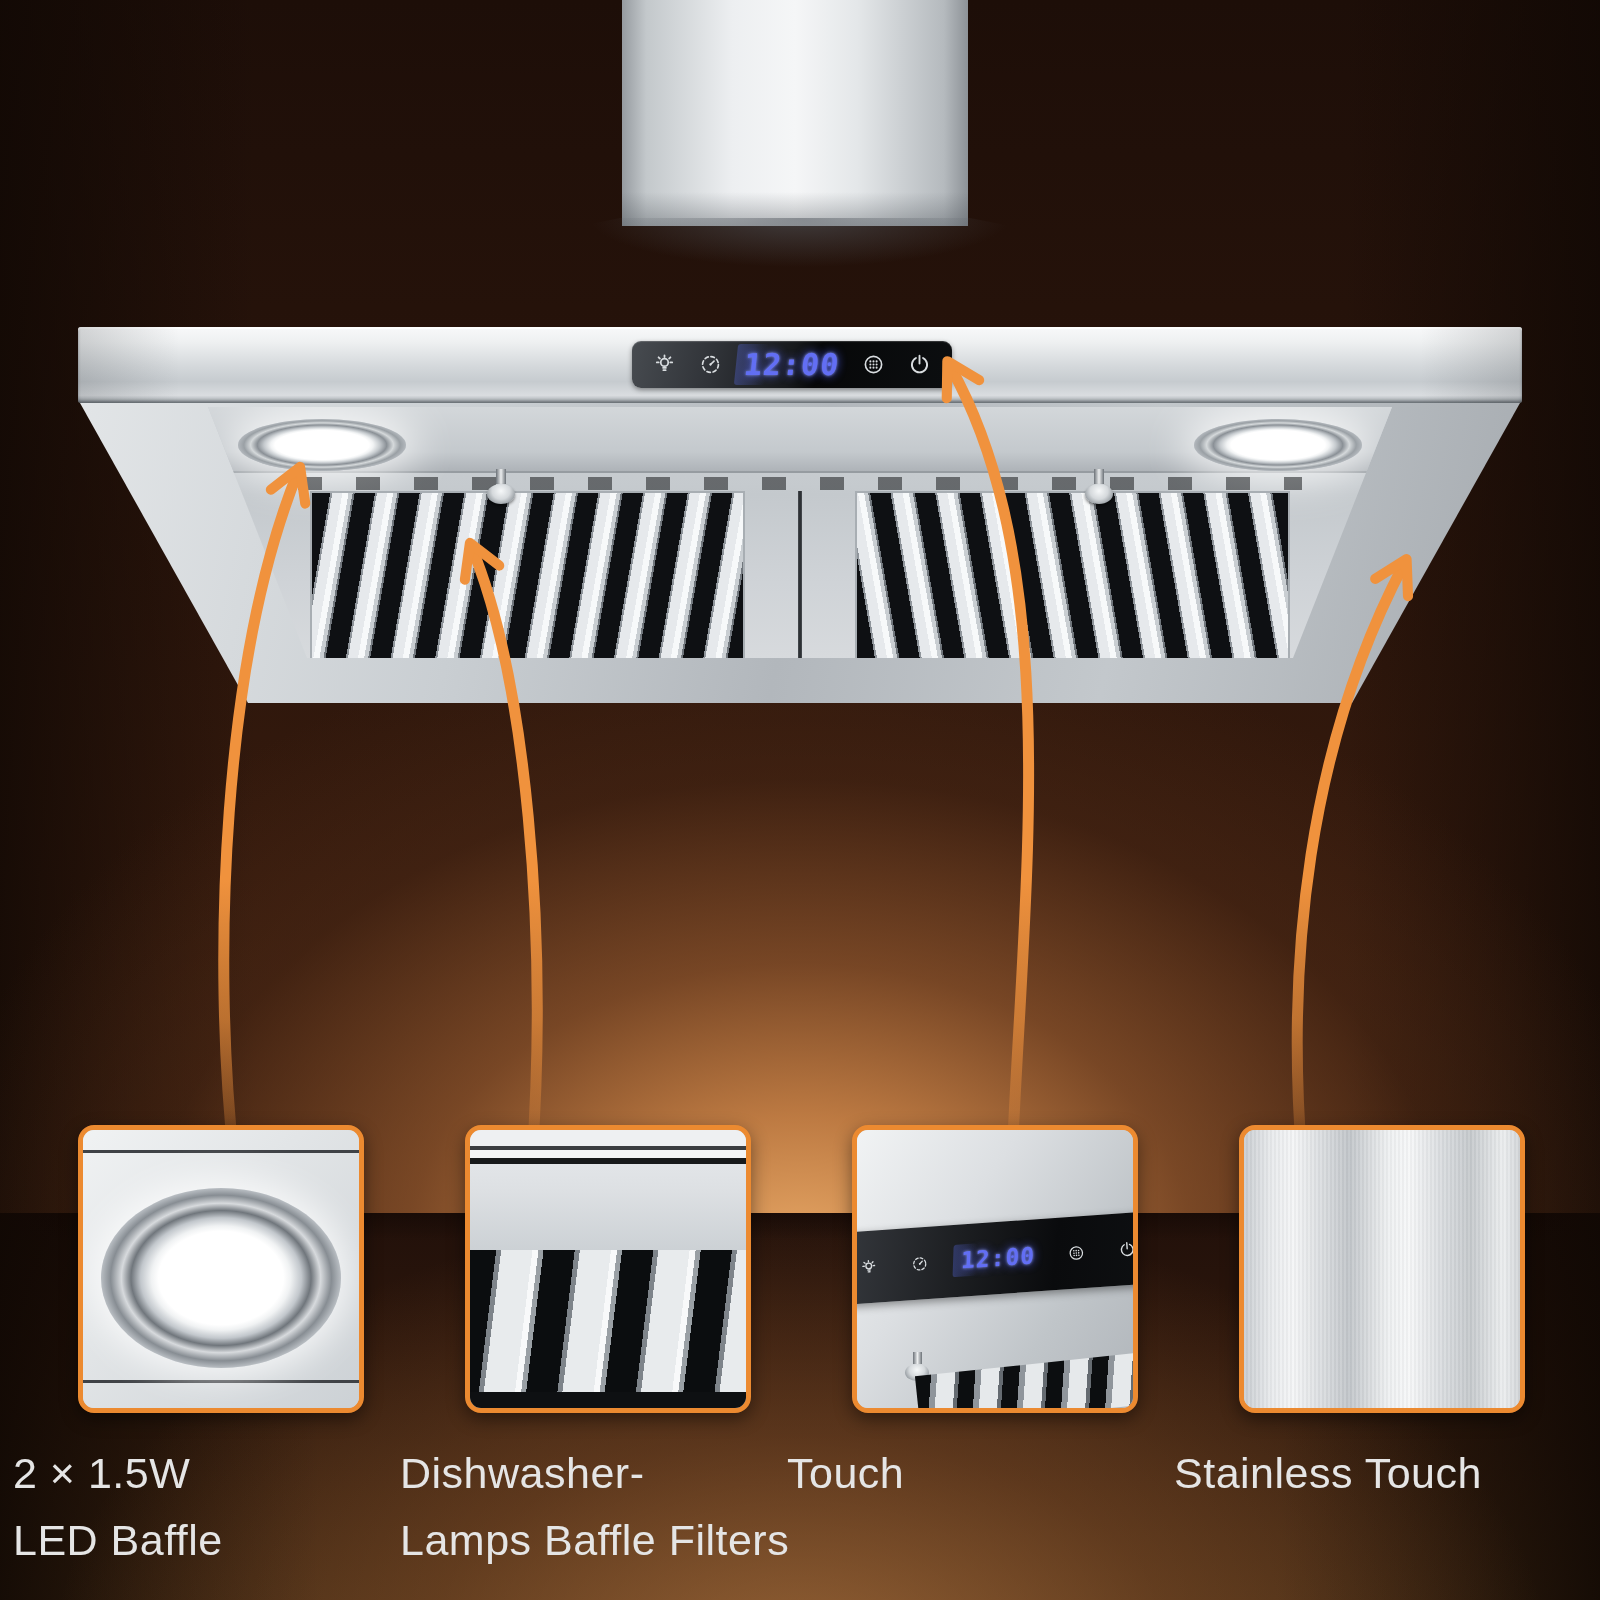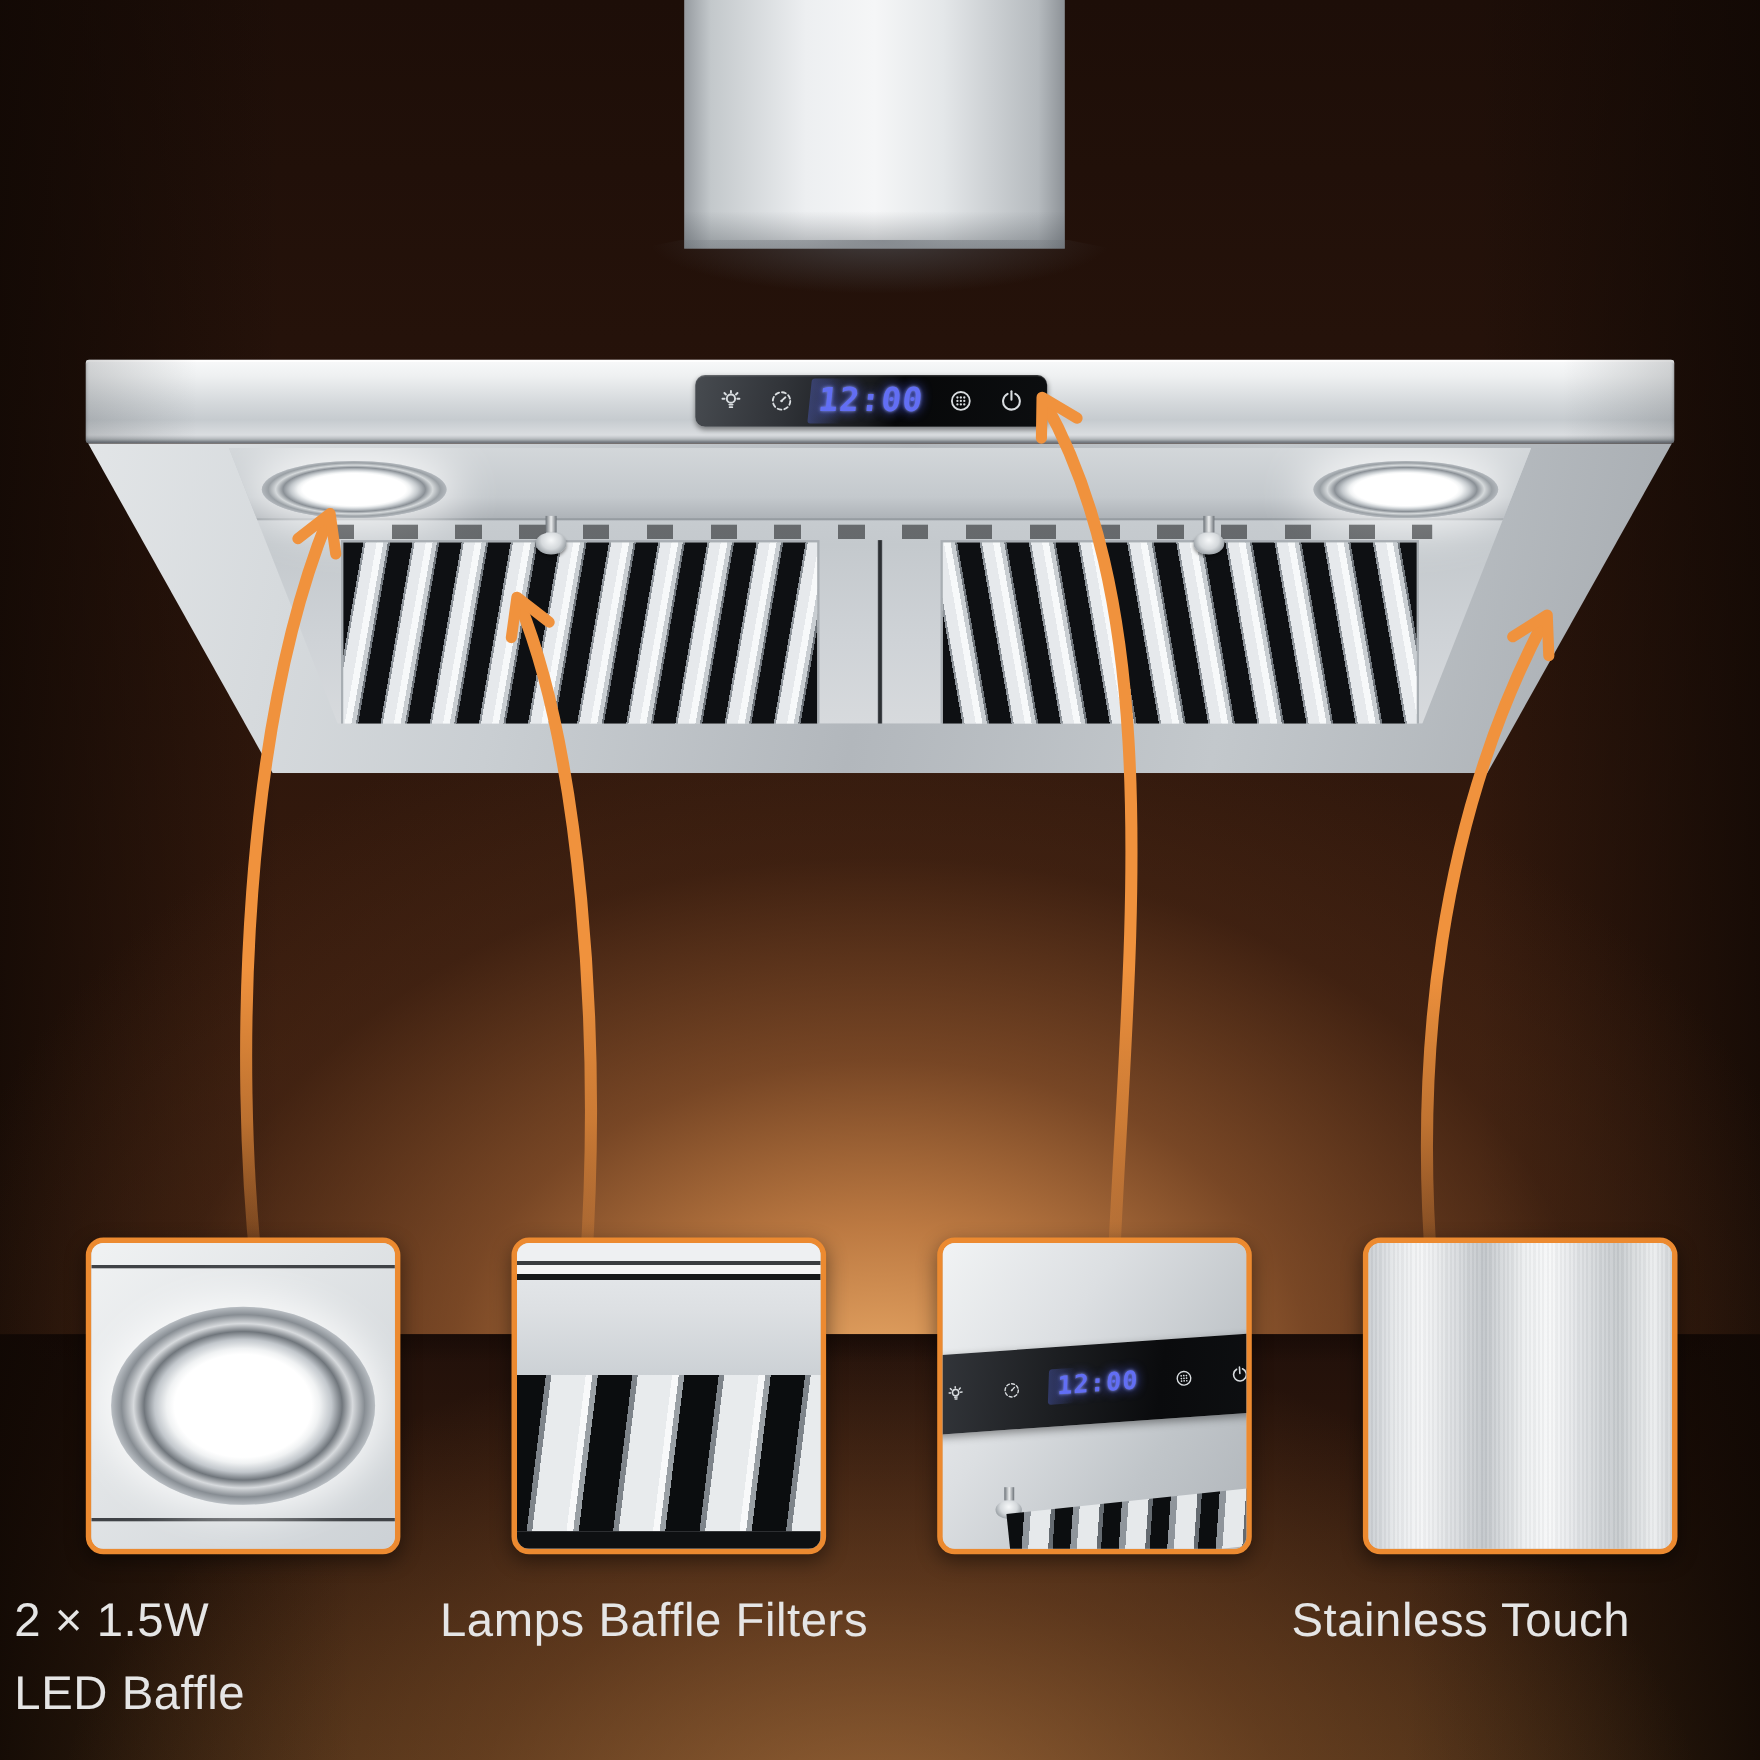--- a/index.html
+++ b/index.html
@@ -326,21 +326,23 @@
   <div class="thumb t4">
     <div class="t4-bg"></div>
     <div class="t4-brush"></div>
   </div>
 
   <div class="caption c1">
     <div>2 × 1.5W</div>
     <div>LED Baffle</div>
   </div>
   <div class="caption c2">
+    <div>Dishwasher-</div>
     <div>Lamps Baffle Filters</div>
   </div>
   <div class="caption c3">
+    <div>Touch</div>
   </div>
   <div class="caption c4">
     <div>Stainless Touch</div>
   </div>
 
 </div>
 
 </body></html>

